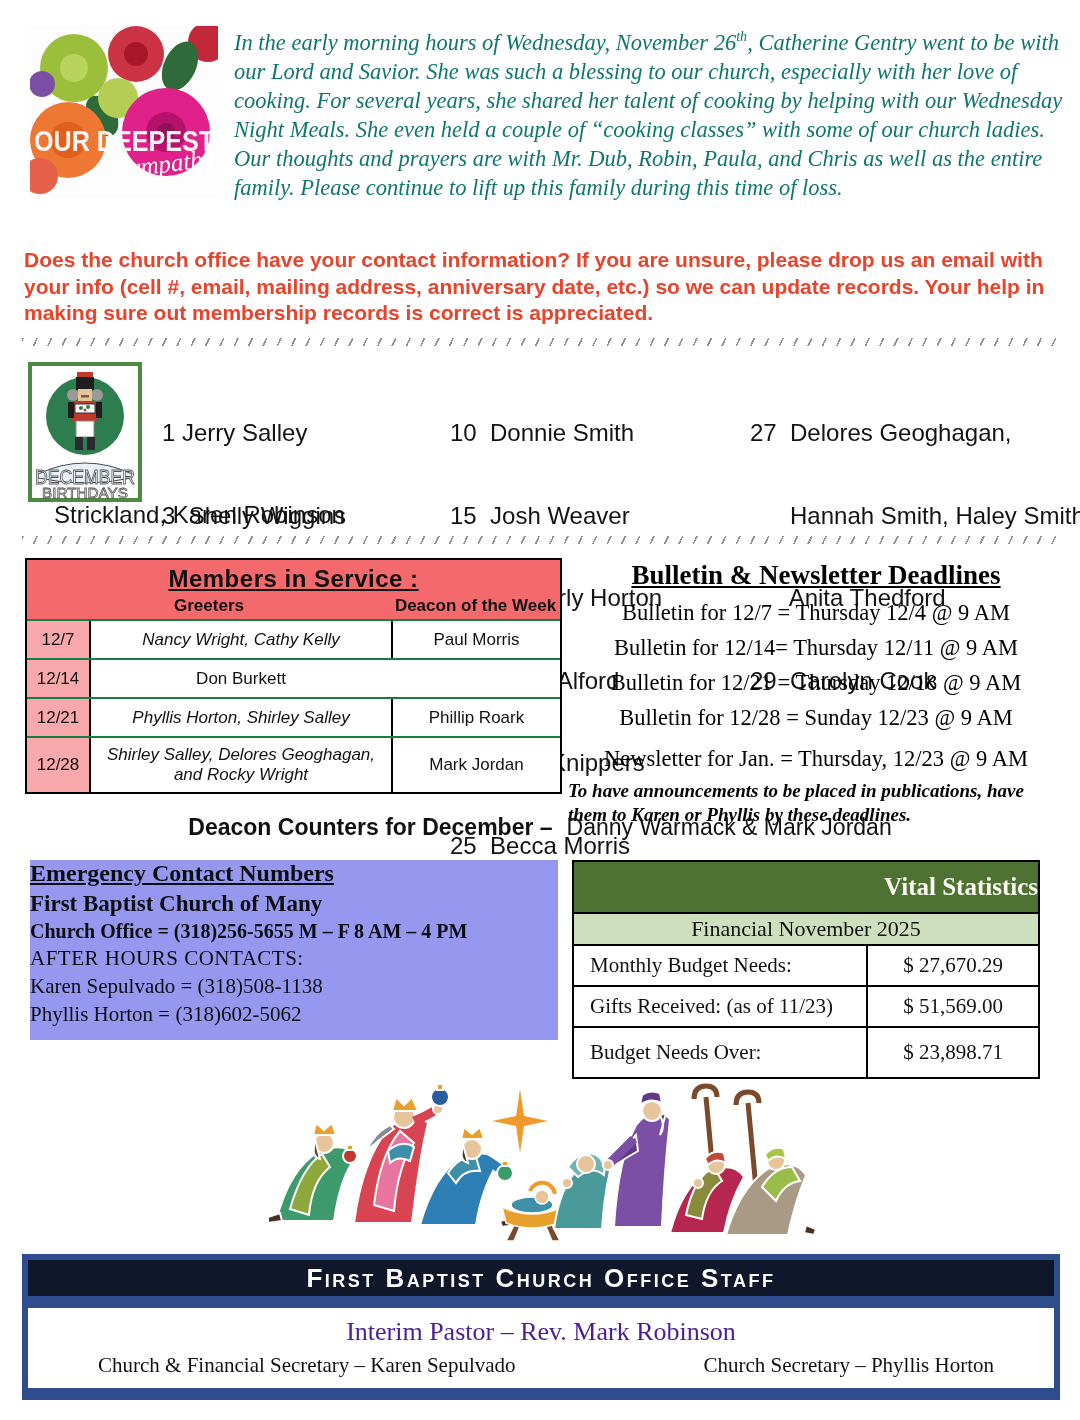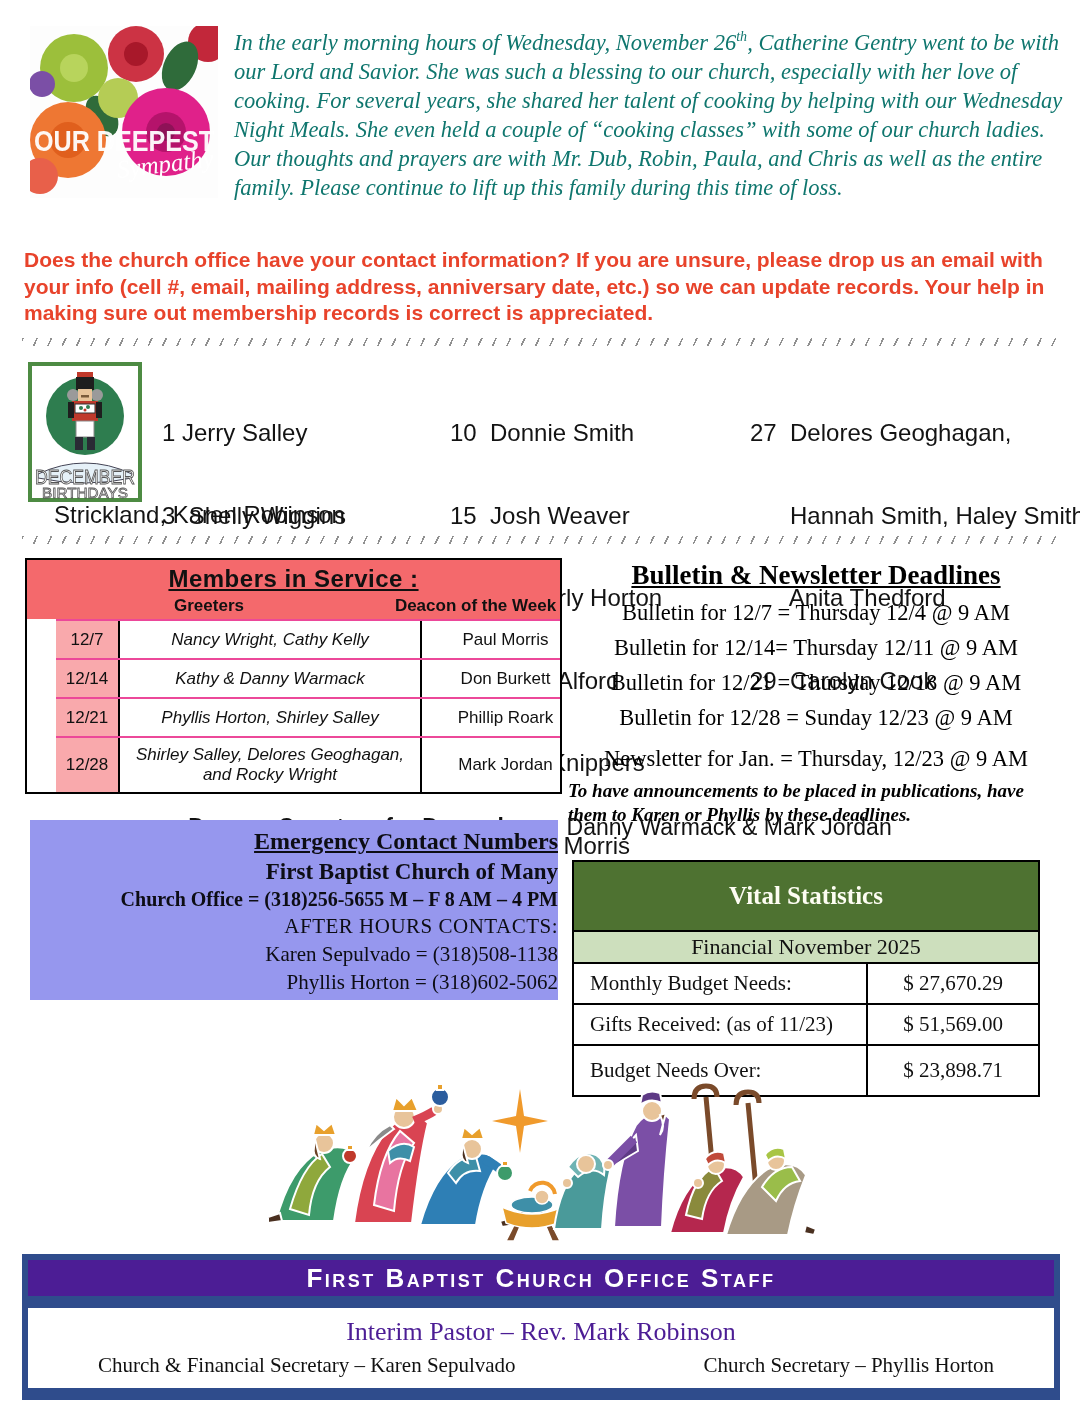--- a/index.html
+++ b/index.html
@@ -30,64 +30,64 @@
   .bday-overflow { position: absolute; left: 32px; top: 145px; font-size: 24px; color: #131313; }
 
   
   .mis { position: absolute; left: 25px; top: 558px; width: 537px; border: 2px solid #000; background: #fff; }
   .mis-head { background: #f4696c; padding: 5px 0 3px 0; }
   .mis-title { text-align: center; font-size: 24px; font-weight: bold; color: #111;
                text-decoration: underline; letter-spacing: .5px; }
   .mis-sub { display: flex; margin-top: 3px; }
   .mis-sub span { font-weight: bold; font-size: 17px; color: #111; text-align: center; }
   .mis-sub .s1 { width: 364px; } .mis-sub .s2 { width: 169px; }
-  .mis-row { display: grid; grid-template-columns: 62px 302px 169px; border-top: 2px solid #ec4899; margin-left: 29px; }
+  .mis-row { display: grid; grid-template-columns: 62px 302px 169px; border-top: 2px solid #15803d; }
   .mis-row > div { display: flex; align-items: center; justify-content: center; text-align: center;
                    font-size: 17px; color: #111; padding: 2px 6px; }
   .mis-row .date { background: #f9a9ac; }
   .mis-row .greet { border-left: 2px solid #000; font-style: italic; }
   .mis-row .deac { border-left: 2px solid #000; }
   .rh { min-height: 37px; } .rh-tall { min-height: 54px; }
 
   
   .deadlines { position: absolute; left: 568px; top: 560px; width: 496px; font-family: "Liberation Serif", serif; }
   .dl-title { text-align: center; font-size: 27px; font-weight: bold; text-decoration: underline; color: #000; }
   .dl-line { text-align: center; font-size: 22.5px; color: #000; margin-top: 9px; }
   .dl-news { text-align: center; font-size: 22.5px; color: #000; margin-top: 15px; }
   .dl-note { font-size: 19px; font-weight: bold; font-style: italic; line-height: 24px; margin-top: 7px; color: #000; }
 
   
   .counters { position: absolute; left: 0; top: 814px; width: 1080px; text-align: center; font-size: 23px; color: #111; }
   .counters b { font-weight: bold; margin-right: 14px; }
 
   
-  .emergency { position: absolute; left: 30px; top: 820px; width: 528px; height: 180px; background: #9697ee;
-               font-family: "Liberation Serif", serif; text-align: right; color: #0d0d14; padding-top: 8px; }
+  .emergency { position: absolute; left: 30px; top: 860px; width: 528px; height: 180px; background: #9697ee;
+               font-family: "Liberation Serif", serif; text-align: left; color: #0d0d14; }
   .em-title { font-size: 24px; font-weight: bold; text-decoration: underline; }
   .em-church { font-size: 23px; font-weight: bold; margin-top: 4px; }
   .em-office { font-size: 20px; font-weight: bold; margin-top: 3px; }
   .em-after { font-size: 21px; margin-top: 3px; letter-spacing: .5px; }
   .em-c { font-size: 21px; margin-top: 3px; }
 
   
   .vital { position: absolute; left: 572px; top: 860px; width: 468px; border: 2px solid #000;
            font-family: "Liberation Serif", serif; background: #fff; }
-  .vs-title { background: #4e7231; color: #fdfdf2; text-align: center; font-size: 25px; font-weight: bold; padding: 20px 0; }
+  .vs-title { background: #4e7231; color: #fdfdf2; text-align: right; font-size: 25px; font-weight: bold; padding: 11px 0; }
   .vs-sub { background: #cddfbd; text-align: center; font-size: 22px; color: #111; padding: 2px 16px; border-top: 2px solid #000; }
   .vs-row { display: grid; grid-template-columns: 292px 172px; border-top: 2px solid #000; }
   .vs-row .lbl { font-size: 21px; padding: 7px 4px 7px 16px; color: #111; display: flex; align-items: center; }
   .vs-row .val { font-size: 21px; border-left: 2px solid #000; display: flex; align-items: center; justify-content: center; color: #111; }
 
   
   .nativity { position: absolute; left: 262px; top: 1055px; }
 
   
   .staff { position: absolute; left: 22px; top: 1254px; width: 1038px; height: 146px;
            border: 6px solid #2f4c8c; border-bottom-width: 12px; background: #fff; }
-  .staff-bar { height: 48px; background: #4c1d95; border-bottom: 12px solid #2f4c8c;
+  .staff-bar { height: 48px; background: #0f172a; border-bottom: 12px solid #2f4c8c;
                display: flex; align-items: center; justify-content: center; }
   .staff-bar span { color: #fff; font-weight: bold; font-size: 26px; letter-spacing: 2.5px; font-variant: small-caps; }
   .pastor { text-align: center; font-family: "Liberation Serif", serif; font-size: 26px; color: #4c1d95; margin-top: 9px; }
   .secs { display: flex; justify-content: space-between; padding: 6px 60px 0 70px;
           font-family: "Liberation Serif", serif; font-size: 21px; color: #111; }
 </style>
 </head>
 <body>
 
 <div class="page">
@@ -178,21 +178,20 @@
         <span class="s2">Deacon of the Week</span>
       </div>
     </div>
     <div class="mis-row">
       <div class="date rh">12/7</div>
       <div class="greet rh">Nancy Wright, Cathy Kelly</div>
       <div class="deac rh">Paul Morris</div>
     </div>
     <div class="mis-row">
       <div class="date rh">12/14</div>
-      <div class="greet rh">Kathy &amp; Danny Warmack</div>
       <div class="deac rh">Don Burkett</div>
     </div>
     <div class="mis-row">
       <div class="date rh">12/21</div>
       <div class="greet rh">Phyllis Horton, Shirley Salley</div>
       <div class="deac rh">Phillip Roark</div>
     </div>
     <div class="mis-row">
       <div class="date rh-tall">12/28</div>
       <div class="greet rh-tall">Shirley Salley, Delores Geoghagan, and Rocky Wright</div>

